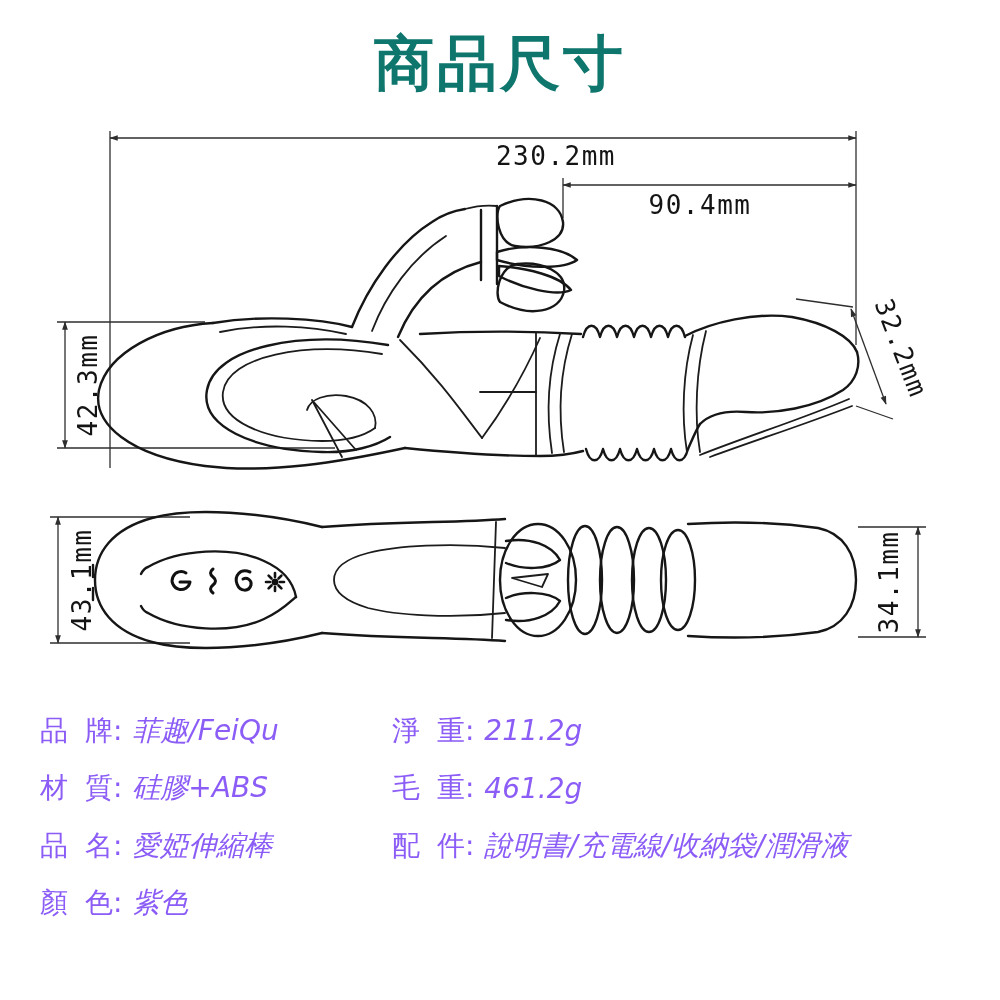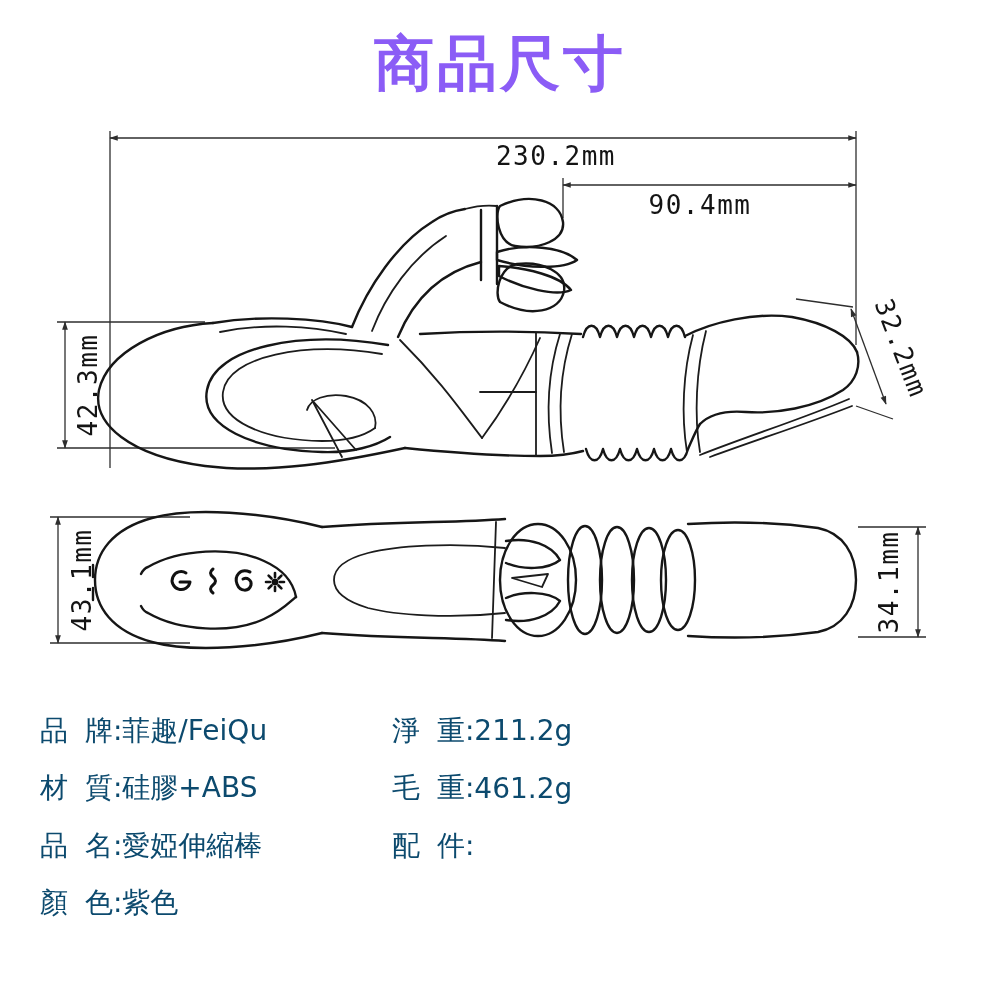--- a/index.html
+++ b/index.html
@@ -2,39 +2,39 @@
 <html><head>
 <meta charset="utf-8">
 <style>
   html,body{margin:0;padding:0;background:#ffffff;}
   .canvas{
     position:relative;width:1000px;height:1000px;background:#ffffff;overflow:hidden;
     font-family:"DejaVu Sans","Liberation Sans",sans-serif;color:#000;
   }
   .page-title{
     position:absolute;top:24px;left:0;width:1000px;text-align:center;
-    font-size:60px;font-weight:800;letter-spacing:3px;color:#8b5cf6;
+    font-size:60px;font-weight:800;letter-spacing:3px;color:#0f766e;
   }
   .diagram-svg{position:absolute;top:100px;left:0;}
   
   .art{stroke:#161616;stroke-width:2.4;fill:none;stroke-linecap:round;stroke-linejoin:round;}
   .art-thin{stroke:#1c1c1c;stroke-width:1.8;fill:none;stroke-linecap:round;stroke-linejoin:round;}
   .dim{stroke:#2e2e2e;stroke-width:1.3;fill:none;}
   .dim-text{
     font-family:"DejaVu Sans Mono","Liberation Mono",monospace;
     font-size:26px;fill:#141414;letter-spacing:1.5px;
   }
   .btn{stroke:#111;stroke-width:3;fill:none;stroke-linecap:round;stroke-linejoin:round;}
   
   .spec-col{position:absolute;top:702px;display:flex;flex-direction:column;}
   .spec-col-left{left:40px;}
   .spec-col-right{left:392px;}
-  .spec-row{height:57.5px;display:flex;align-items:center;font-size:28px;font-weight:500;white-space:nowrap;color:#0c4a6e;}
+  .spec-row{height:57.5px;display:flex;align-items:center;font-size:28px;font-weight:500;white-space:nowrap;color:#8b5cf6;}
   .spec-label{word-spacing:8px;}
-  .spec-value{}
+  .spec-value{margin-left:10px;font-style:italic;}
 </style>
 </head>
 <body>
 
 <div class="canvas">
 
   <div class="page-title">商品尺寸</div>
 
   <svg class="diagram-svg" width="1000" height="590" viewBox="0 100 1000 590">
     <defs>
@@ -196,16 +196,17 @@
     <div class="spec-row">
       <span class="spec-label">淨 重:</span>
       <span class="spec-value">211.2g</span>
     </div>
     <div class="spec-row">
       <span class="spec-label">毛 重:</span>
       <span class="spec-value">461.2g</span>
     </div>
     <div class="spec-row">
       <span class="spec-label">配 件:</span>
+      <span class="spec-value">說明書/充電線/收納袋/潤滑液</span>
     </div>
   </div>
 
 </div>
 
 </body></html>

